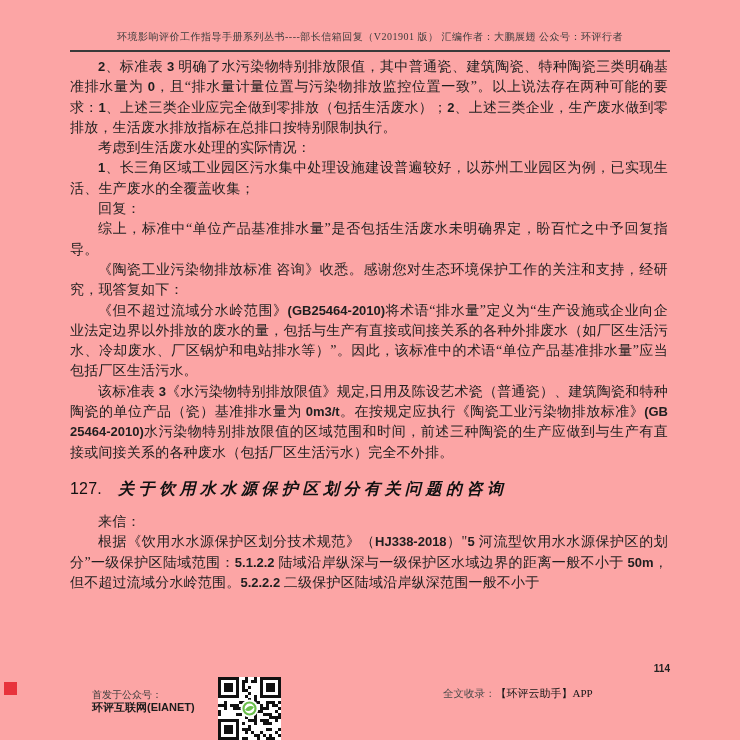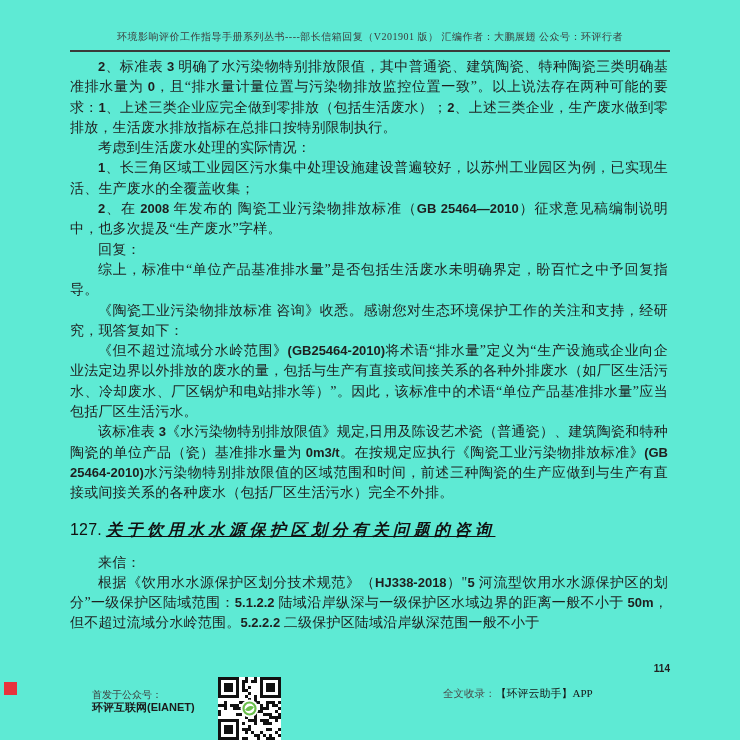--- a/index.html
+++ b/index.html
@@ -1,17 +1,17 @@
 <!DOCTYPE html>
 <html><head>
 <meta charset="utf-8">
 <style>
   html,body{margin:0;padding:0;background:#ffffff;}
   .page{
-    position:relative;width:740px;height:740px;background:#5eead4;overflow:hidden;
+    position:relative;width:740px;height:740px;background:#fca5a5;overflow:hidden;
     font-family:"Liberation Serif","DejaVu Serif",serif;color:#222;
   }
   .header{
     position:absolute;top:30px;left:70px;width:600px;text-align:center;
     font-size:10px;color:#3c3c3c;padding-bottom:6px;border-bottom:2px solid #3a3a3a;
     letter-spacing:0.5px;white-space:nowrap;
   }
   .body-text{position:absolute;top:57px;left:70px;width:598px;}
   .para{
     margin:0;font-size:14px;line-height:20.3px;text-indent:2em;
@@ -24,21 +24,21 @@
   .section-heading{
     margin:14px 0 10px 0;text-indent:0;line-height:24px;white-space:nowrap;
   }
   .section-number{
     font-family:"Liberation Sans","DejaVu Sans",sans-serif;
     font-weight:400;font-size:16px;color:#111;
   }
   .section-title{
     font-family:"Liberation Serif","DejaVu Serif",serif;
     font-weight:700;font-style:italic;font-size:16px;color:#111;
-    letter-spacing:4.5px;margin-left:4px;text-decoration:underline;
+    letter-spacing:4.5px;margin-left:16px;
   }
   .page-number{
     position:absolute;top:663px;left:70px;width:600px;text-align:right;
     font-family:"Liberation Sans","DejaVu Sans",sans-serif;
     font-weight:700;font-size:10px;color:#222;
   }
   .footer-left{position:absolute;top:688px;left:92px;font-size:10px;color:#3d3d3d;line-height:13px;}
   .footer-left .pub{
     font-weight:700;font-size:11px;color:#1c1c1c;
     font-family:"Liberation Sans","DejaVu Sans",sans-serif;letter-spacing:0;
@@ -55,21 +55,20 @@
 
 <div class="page">
 
   <div class="header">环境影响评价工作指导手册系列丛书----部长信箱回复（V201901 版）  汇编作者：大鹏展翅  公众号：环评行者</div>
 
   <div class="body-text">
 
     <p class="para"><span class="num">2</span><span>、标准表 </span><span class="num">3</span><span> 明确了水污染物特别排放限值，其中普通瓷、建筑陶瓷、特种陶瓷三类明确基准排水量为 </span><span class="num">0</span><span>，且“排水量计量位置与污染物排放监控位置一致”。以上说法存在两种可能的要求：</span><span class="num">1</span><span>、上述三类企业应完全做到零排放（包括生活废水）；</span><span class="num">2</span><span>、上述三类企业，生产废水做到零排放，生活废水排放指标在总排口按特别限制执行。</span></p>
       <p class="para"><span>考虑到生活废水处理的实际情况：</span></p>
       <p class="para"><span class="num">1</span><span>、长三角区域工业园区污水集中处理设施建设普遍较好，以苏州工业园区为例，已实现生活、生产废水的全覆盖收集；</span></p>
-      <p class="para"><span class="num">2</span><span>、在 </span><span class="num">2008</span><span> 年发布的 陶瓷工业污染物排放标准（</span><span class="num">GB 25464—2010</span><span>）征求意见稿编制说明中，也多次提及“生产废水”字样。</span></p>
       <p class="para"><span>回复：</span></p>
       <p class="para"><span>综上，标准中“单位产品基准排水量”是否包括生活废水未明确界定，盼百忙之中予回复指导。</span></p>
       <p class="para"><span>《陶瓷工业污染物排放标准 咨询》收悉。感谢您对生态环境保护工作的关注和支持，经研究，现答复如下：</span></p>
       <p class="para"><span>《但不超过流域分水岭范围》</span><span class="num">(GB25464-2010)</span><span>将术语“排水量”定义为“生产设施或企业向企业法定边界以外排放的废水的量，包括与生产有直接或间接关系的各种外排废水（如厂区生活污水、冷却废水、厂区锅炉和电站排水等）”。因此，该标准中的术语“单位产品基准排水量”应当包括厂区生活污水。</span></p>
       <p class="para"><span>该标准表 </span><span class="num">3</span><span>《水污染物特别排放限值》规定,日用及陈设艺术瓷（普通瓷）、建筑陶瓷和特种陶瓷的单位产品（瓷）基准排水量为 </span><span class="num">0m3/t</span><span>。在按规定应执行《陶瓷工业污染物排放标准》</span><span class="num">(GB 25464-2010)</span><span>水污染物特别排放限值的区域范围和时间，前述三种陶瓷的生产应做到与生产有直接或间接关系的各种废水（包括厂区生活污水）完全不外排。</span></p>
       <p class="para section-heading">
       <span class="section-number">127.</span><span class="section-title">关于饮用水水源保护区划分有关问题的咨询</span>
     </p>
 
   <p class="para"><span>来信：</span></p>

